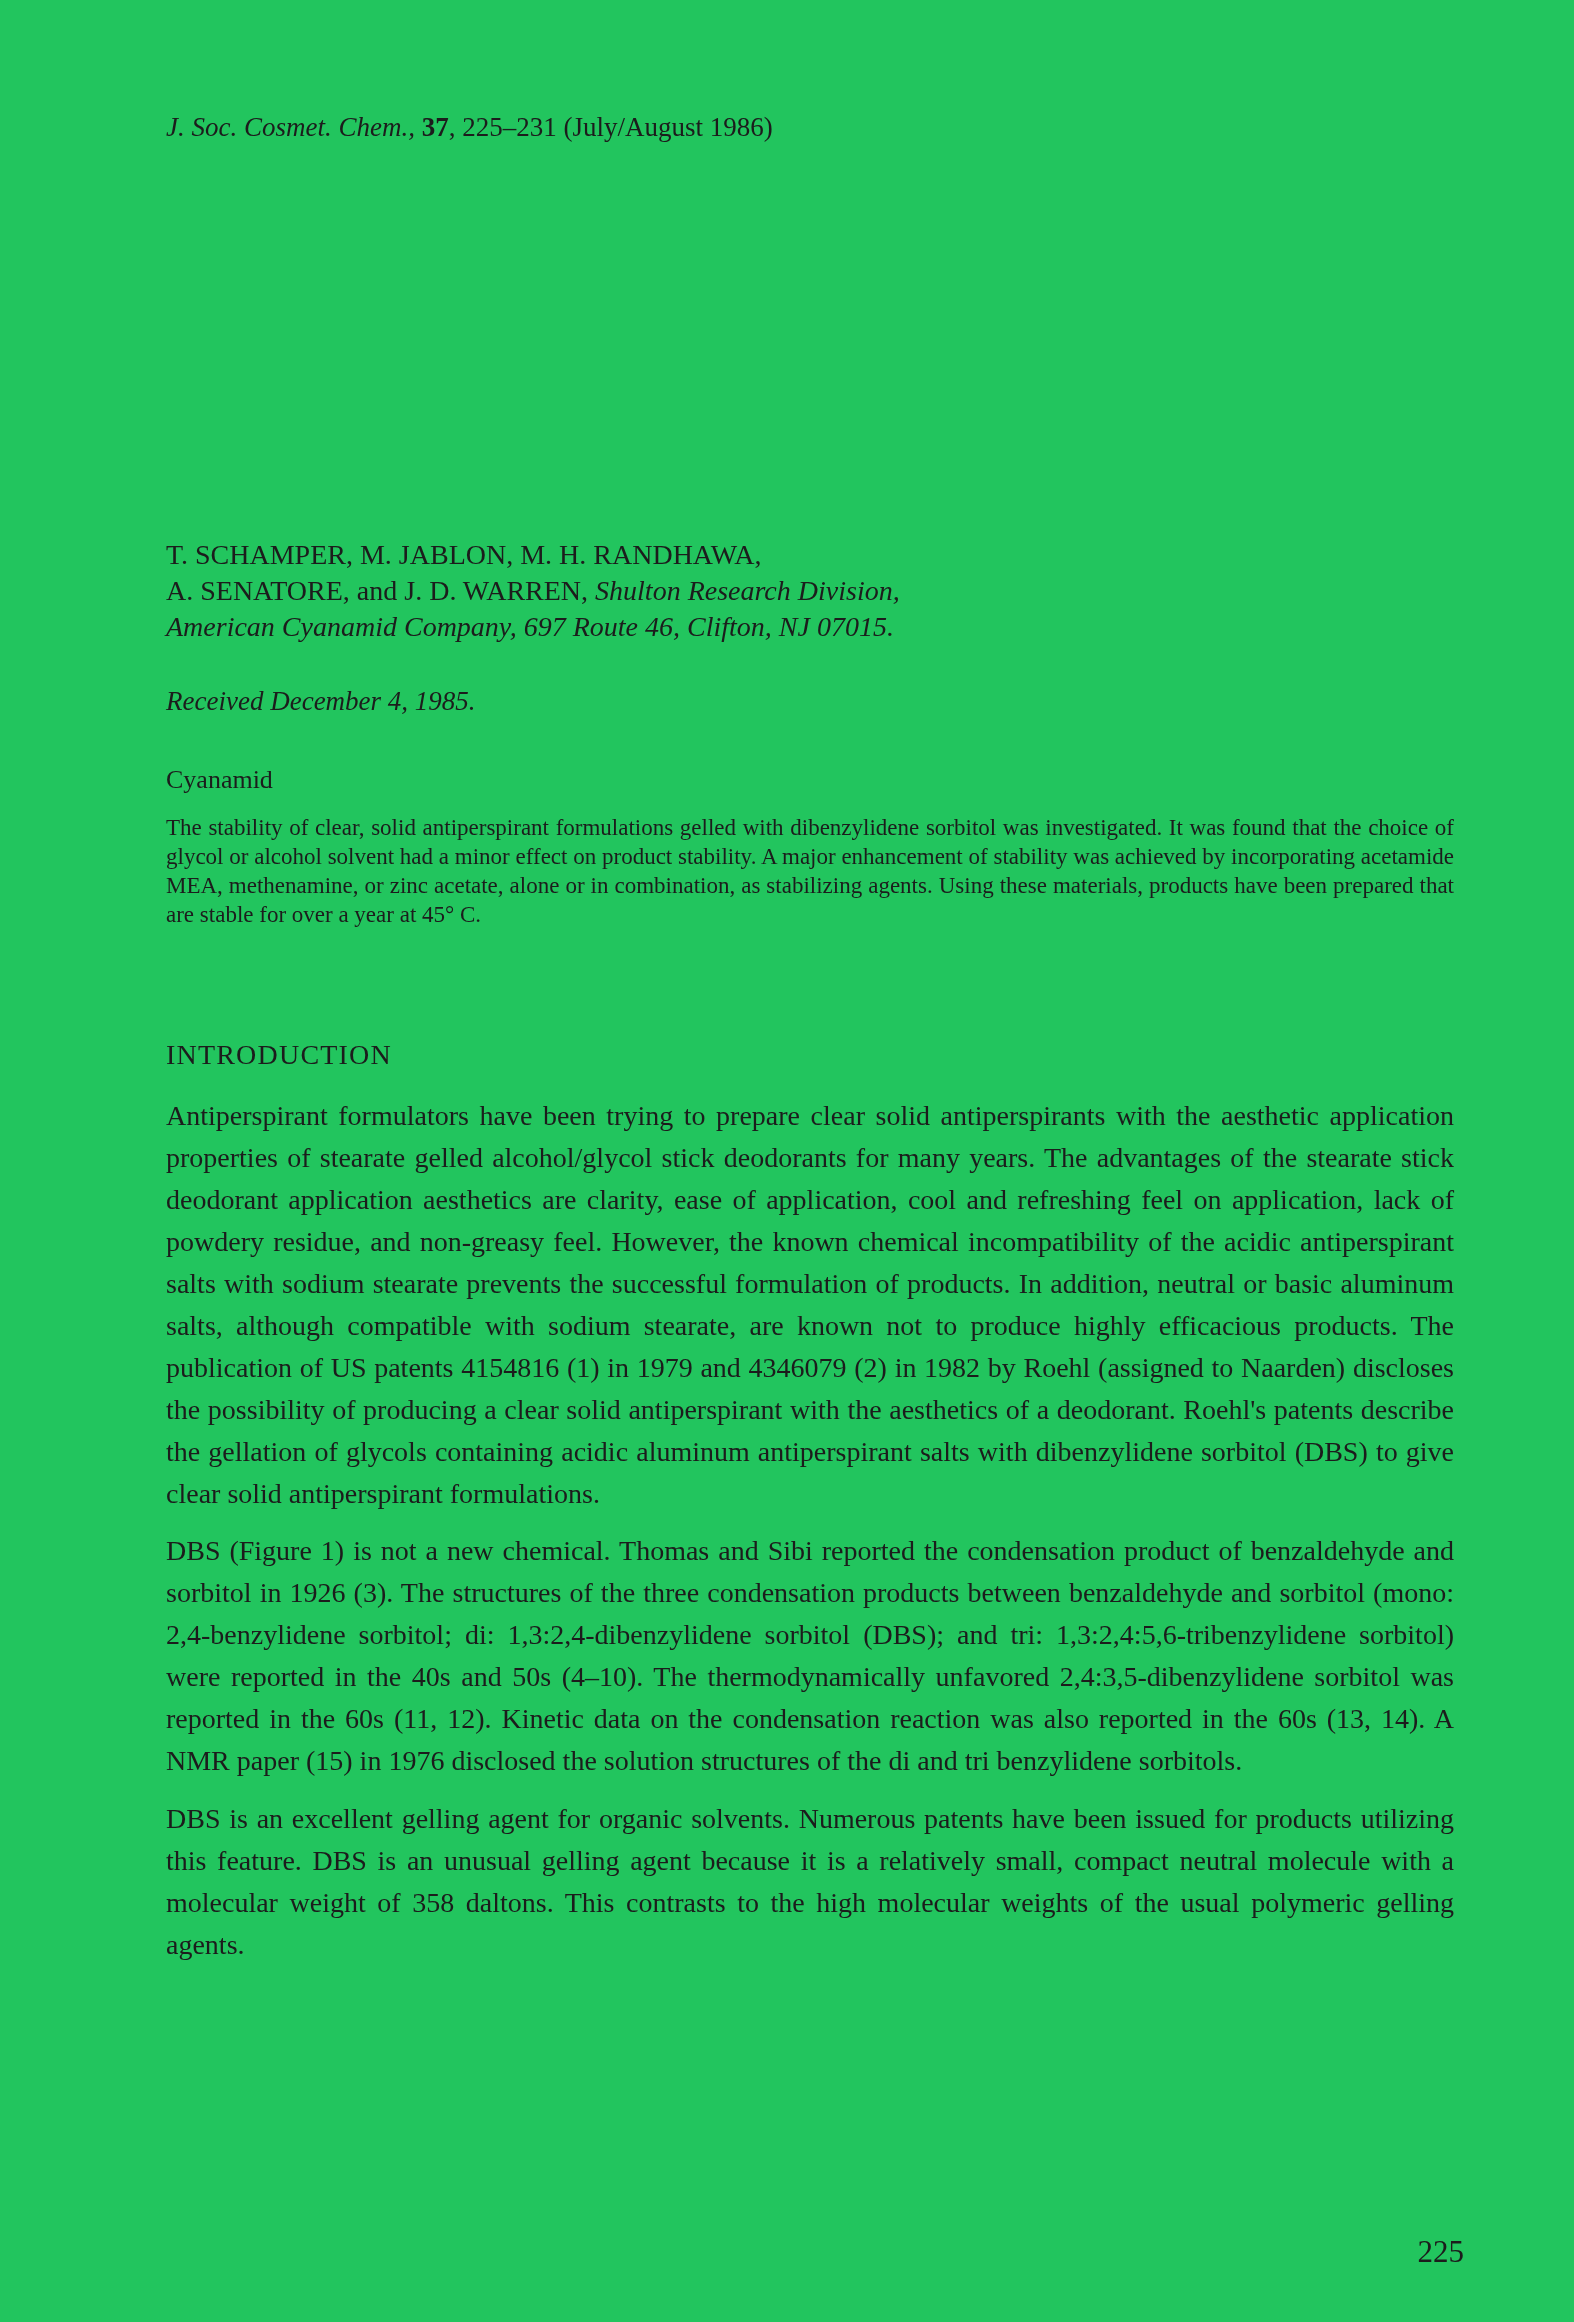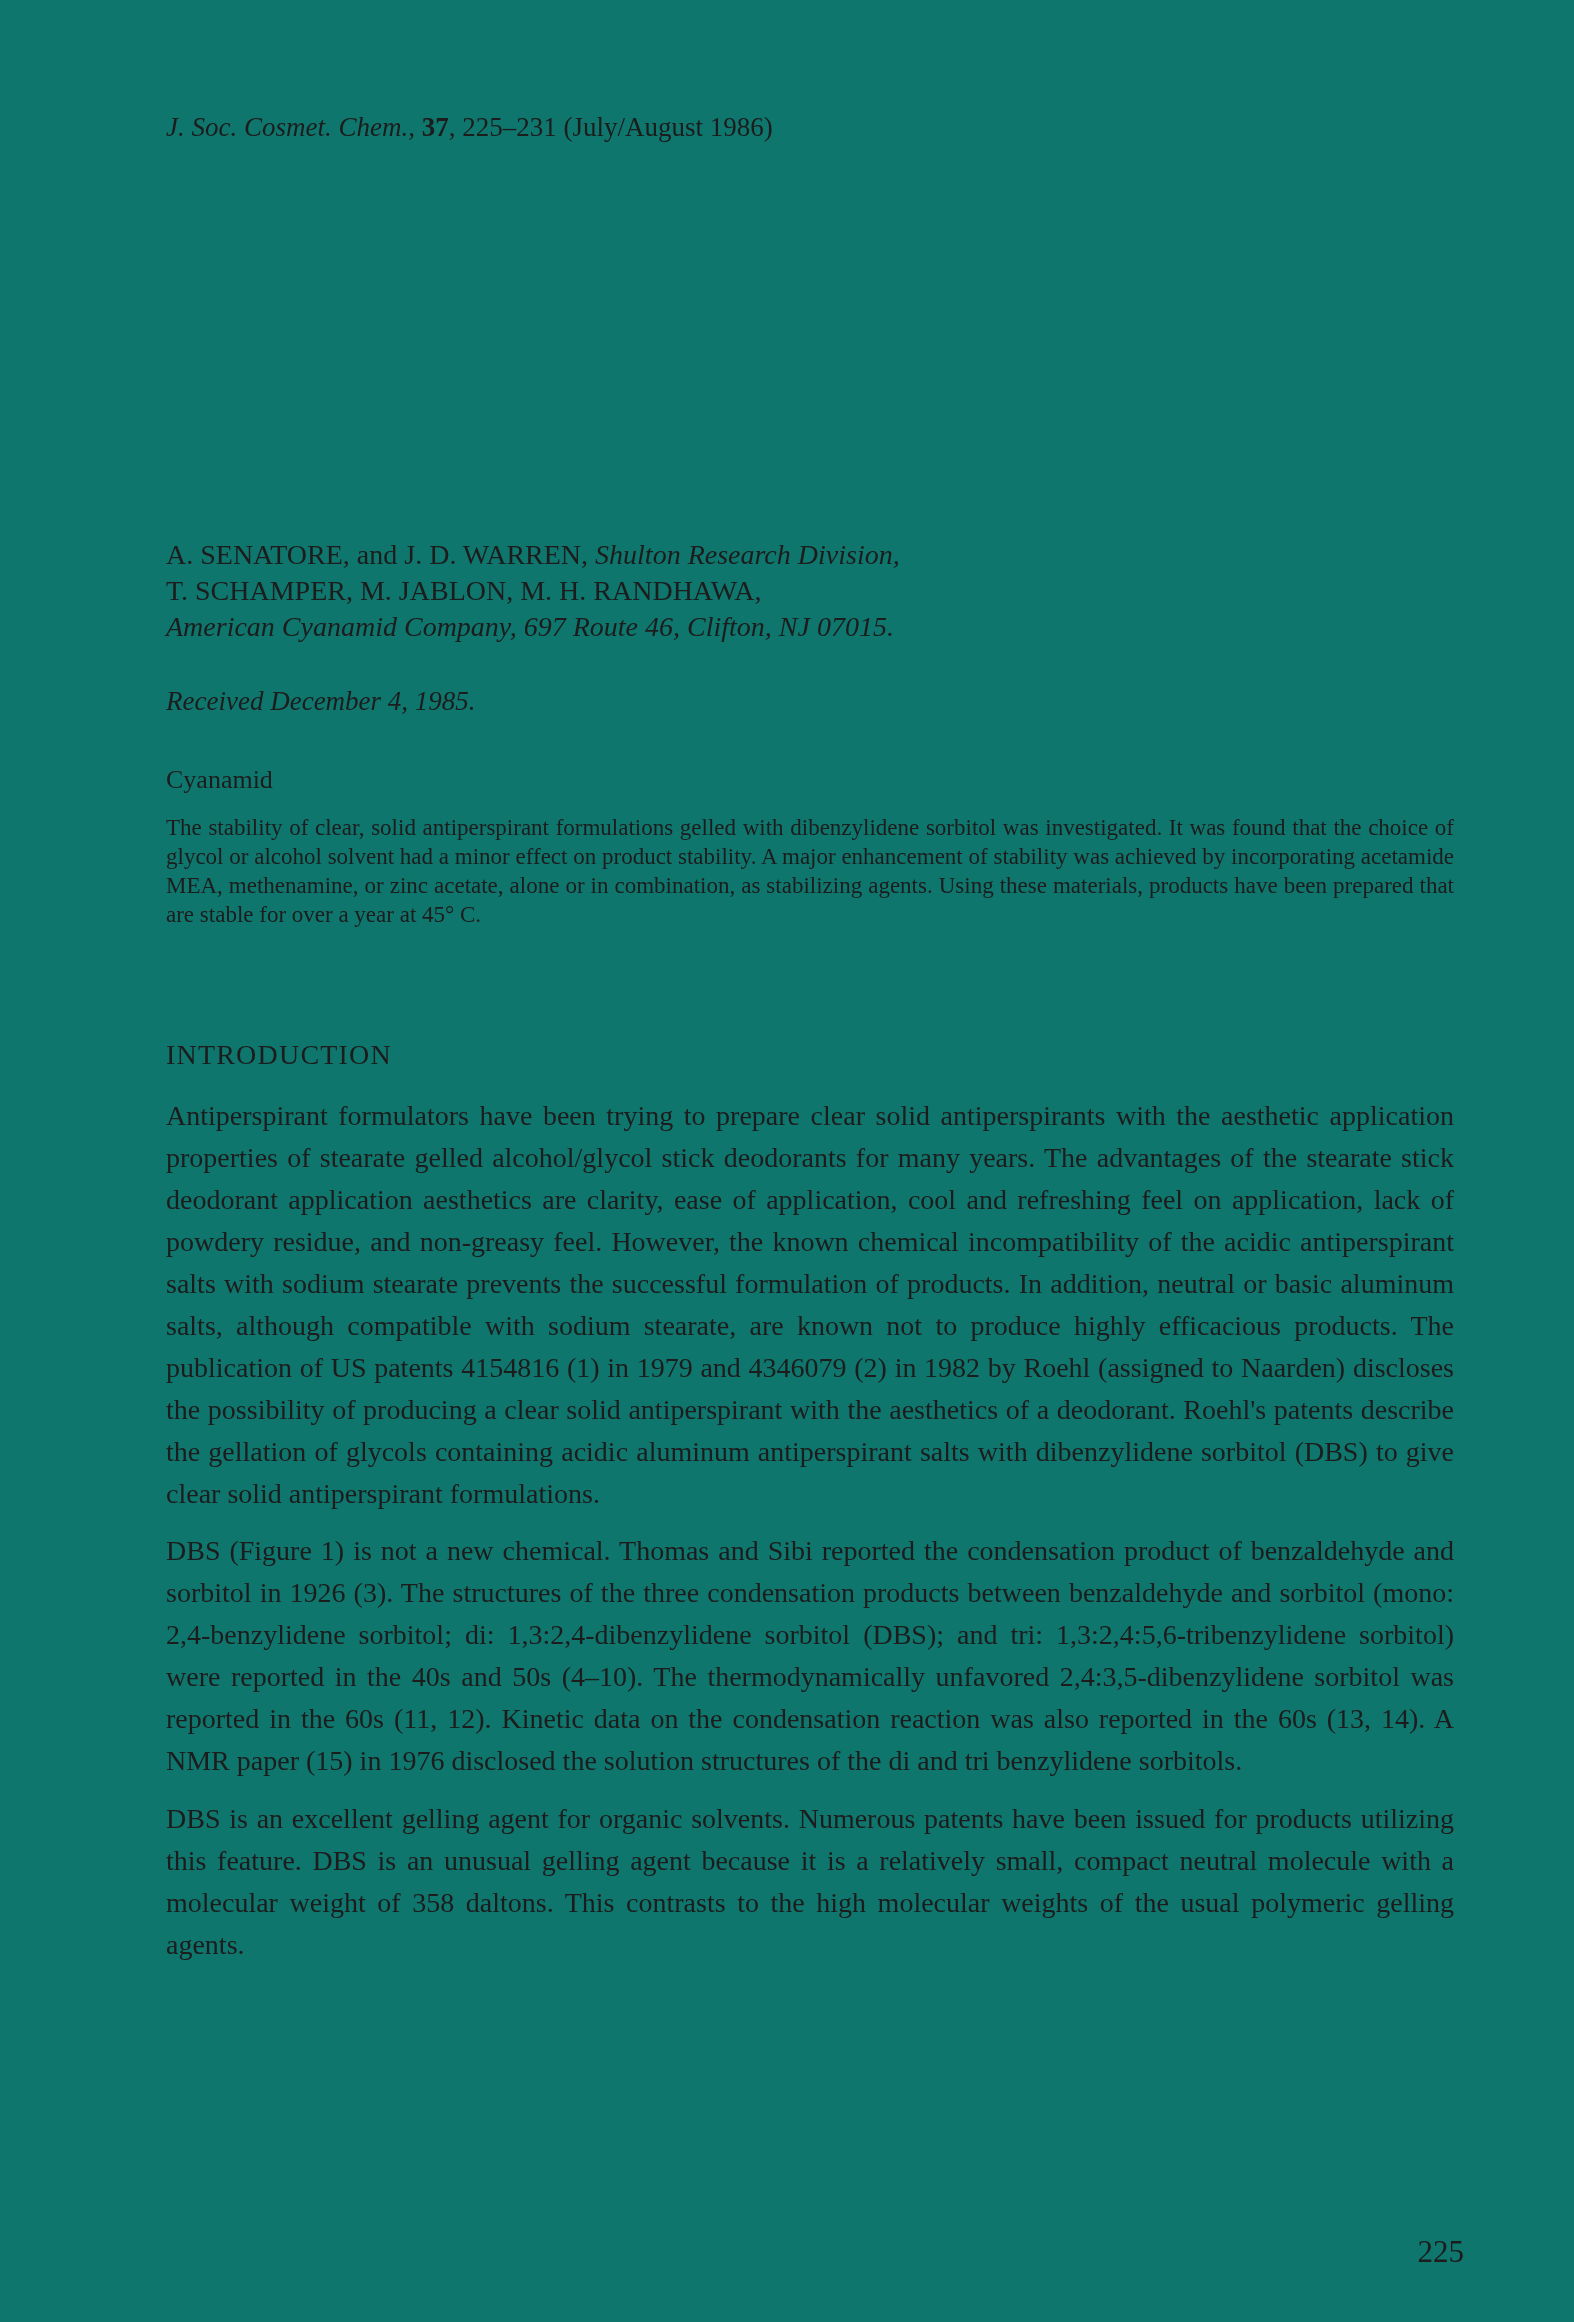--- a/index.html
+++ b/index.html
@@ -5,21 +5,21 @@
   html, body {
     margin: 0;
     padding: 0;
     background: #e9e9e9;
   }
   .page {
     position: relative;
     width: 1575px;
     height: 2322px;
     margin: 0 auto;
-    background: #0f766e;
+    background: #22c55e;
     color: #1c1c1c;
     font-family: "Liberation Serif", serif;
     overflow: hidden;
   }
   .abs { position: absolute; }
 
   .journal-line {
     top: 112px;
     left: 166px;
     font-size: 27px;
@@ -104,24 +104,24 @@
 
   <div class="abs journal-line">
     <span class="journal-name">J. Soc. Cosmet. Chem., </span><span class="journal-volume">37</span><span>, 225–231 (July/August 1986)</span>
   </div>
 
   <h1 class="abs title">
     <br>
   </h1>
 
   <div class="abs authors">
+    <div>T. SCHAMPER, M. JABLON, M. H. RANDHAWA,</div>
     <div>
       <span>A. SENATORE, and J. D. WARREN, </span><span class="affil">Shulton Research Division,</span>
     </div>
-    <div>T. SCHAMPER, M. JABLON, M. H. RANDHAWA,</div>
     <div class="affil">American Cyanamid Company, 697 Route 46, Clifton, NJ 07015.</div>
   </div>
 
   <div class="abs received">Received December 4, 1985.</div>
 
   <div class="abs synopsis-heading">Cyanamid</div>
 
   <div class="abs synopsis-text">The stability of clear, solid antiperspirant formulations gelled with dibenzylidene sorbitol was investigated. It was found that the choice of glycol or alcohol solvent had a minor effect on product stability. A major enhancement of stability was achieved by incorporating acetamide MEA, methenamine, or zinc acetate, alone or in combination, as stabilizing agents. Using these materials, products have been prepared that are stable for over a year at 45° C.</div>
 
   <div class="abs intro-heading">INTRODUCTION</div>

